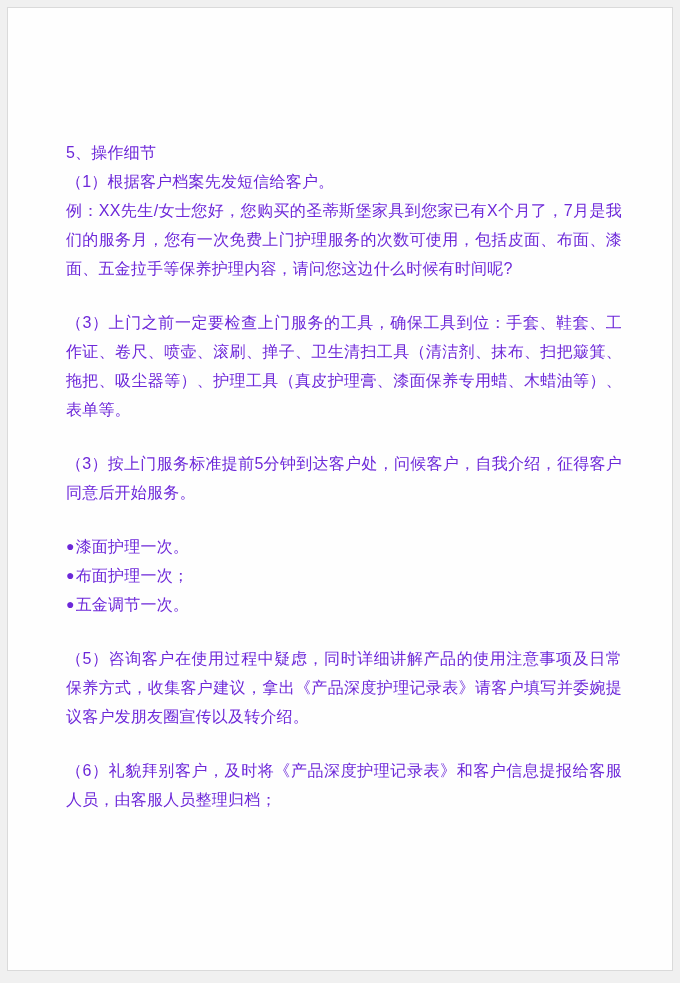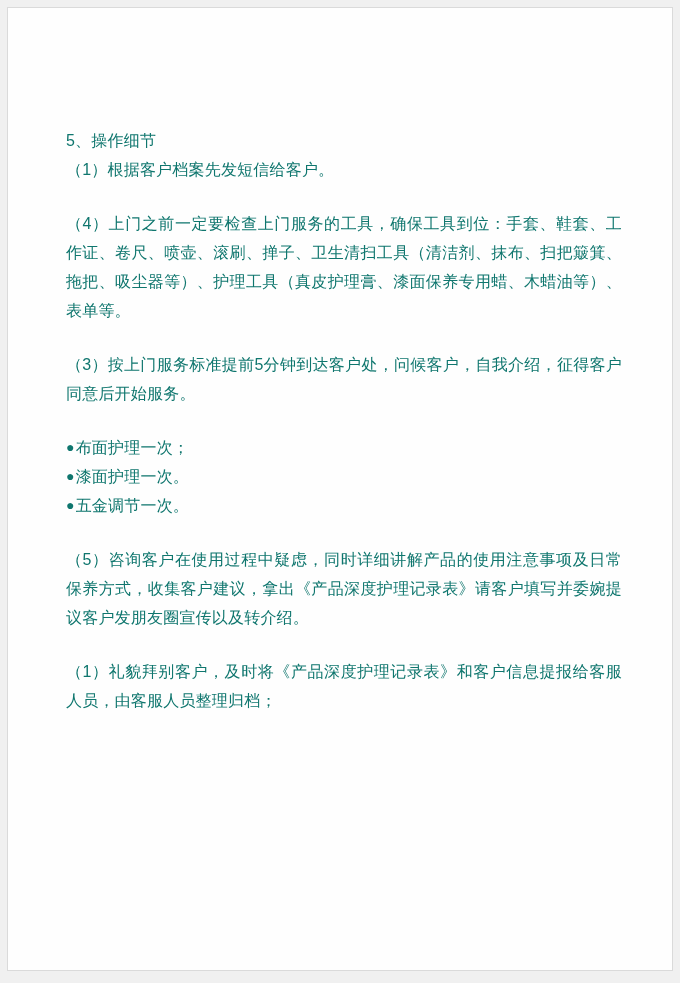--- a/index.html
+++ b/index.html
@@ -23,24 +23,25 @@
     width: 666px;
     height: 964px;
     background: #fefefe;
     border: 1px solid #dadada;
   }
   .content {
     padding: 118px 50px 0 58px;
     width: 100%;
     font-size: 16px;
     line-height: 29px;
-    color: #0f766e;
+    color: #6d28d9;
     letter-spacing: 0.2px;
     text-align: justify;
     text-justify: inter-ideograph;
+    margin-top: 12px;
   }
   .block { margin: 0 0 25px 0; }
   .block p { margin: 0; }
   .bullet-row { display: block; }
   .bullet-row .marker {
     display: inline-block;
     font-size: 14px;
     margin-right: 1px;
     vertical-align: 1px;
   }
@@ -48,46 +49,47 @@
 </head>
 <body>
 
 <div class="canvas">
   <div class="paper">
     <div class="content">
 
       <div class="block">
         <p>5、操作细节</p>
         <p>（1）根据客户档案先发短信给客户。</p>
+        <p>例：XX先生/女士您好，您购买的圣蒂斯堡家具到您家已有X个月了，7月是我们的服务月，您有一次免费上门护理服务的次数可使用，包括皮面、布面、漆面、五金拉手等保养护理内容，请问您这边什么时候有时间呢?</p>
       </div>
 
       <div class="block">
-        <p>（4）上门之前一定要检查上门服务的工具，确保工具到位：手套、鞋套、工作证、卷尺、喷壶、滚刷、掸子、卫生清扫工具（清洁剂、抹布、扫把簸箕、拖把、吸尘器等）、护理工具（真皮护理膏、漆面保养专用蜡、木蜡油等）、表单等。</p>
+        <p>（3）上门之前一定要检查上门服务的工具，确保工具到位：手套、鞋套、工作证、卷尺、喷壶、滚刷、掸子、卫生清扫工具（清洁剂、抹布、扫把簸箕、拖把、吸尘器等）、护理工具（真皮护理膏、漆面保养专用蜡、木蜡油等）、表单等。</p>
       </div>
 
       <div class="block">
         <p>（3）按上门服务标准提前5分钟到达客户处，问候客户，自我介绍，征得客户同意后开始服务。</p>
       </div>
 
       <div class="block">
         <div class="bullet-row">
-          <span class="marker">●</span><span>布面护理一次；</span>
+          <span class="marker">●</span><span>漆面护理一次。</span>
         </div>
         <div class="bullet-row">
-          <span class="marker">●</span><span>漆面护理一次。</span>
+          <span class="marker">●</span><span>布面护理一次；</span>
         </div>
         <div class="bullet-row">
           <span class="marker">●</span><span>五金调节一次。</span>
         </div>
       </div>
 
       <div class="block">
         <p>（5）咨询客户在使用过程中疑虑，同时详细讲解产品的使用注意事项及日常保养方式，收集客户建议，拿出《产品深度护理记录表》请客户填写并委婉提议客户发朋友圈宣传以及转介绍。</p>
       </div>
 
       <div class="block">
-        <p>（1）礼貌拜别客户，及时将《产品深度护理记录表》和客户信息提报给客服人员，由客服人员整理归档；</p>
+        <p>（6）礼貌拜别客户，及时将《产品深度护理记录表》和客户信息提报给客服人员，由客服人员整理归档；</p>
       </div>
 
 
     </div>
   </div>
 </div>
 
 </body></html>

